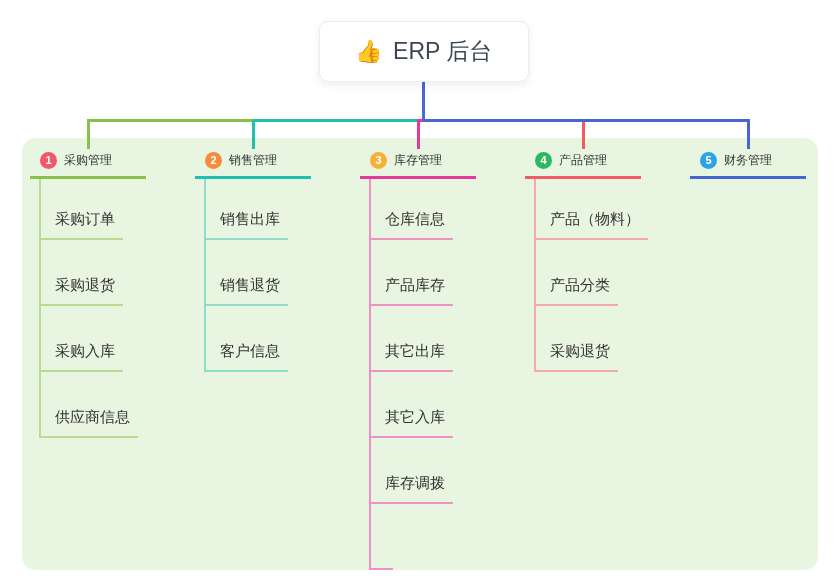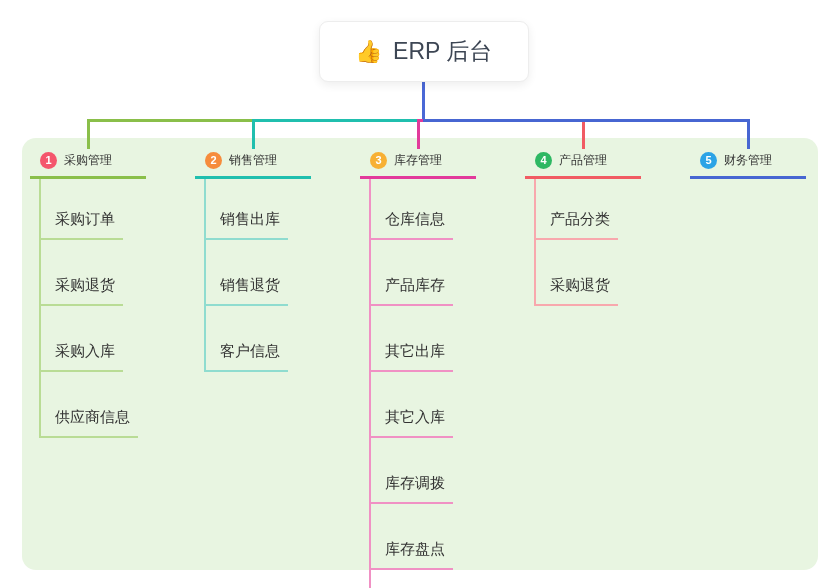--- a/index.html
+++ b/index.html
@@ -126,33 +126,33 @@
         <div class="branch-item">
     <span class="item-label">其它出库</span>
   </div>
         <div class="branch-item">
     <span class="item-label">其它入库</span>
   </div>
         <div class="branch-item">
     <span class="item-label">库存调拨</span>
   </div>
         <div class="branch-item">
-    <span class="item-label">库存盘点</span>
-  </div>
-        <div class="branch-item">
     
   </div>
       </div>
   </div>
     <div class="branch" style="left: 525px; --line: #f15b63; --light: #f8a8ad; --badge: #2eb863;">
     <div class="branch-header">
       <span class="badge">4</span>
       <span class="branch-label">产品管理</span>
     </div>
     <div class="branch-items">
+        <div class="branch-item">
+    <span class="item-label">产品（物料）</span>
+  </div>
         <div class="branch-item">
     <span class="item-label">产品分类</span>
   </div>
         <div class="branch-item">
     <span class="item-label">采购退货</span>
   </div>
       </div>
   </div>
     <div class="branch" style="left: 690px; --line: #4766d2; --light: #a9bbe5; --badge: #2ba3e6;">
     <div class="branch-header">

